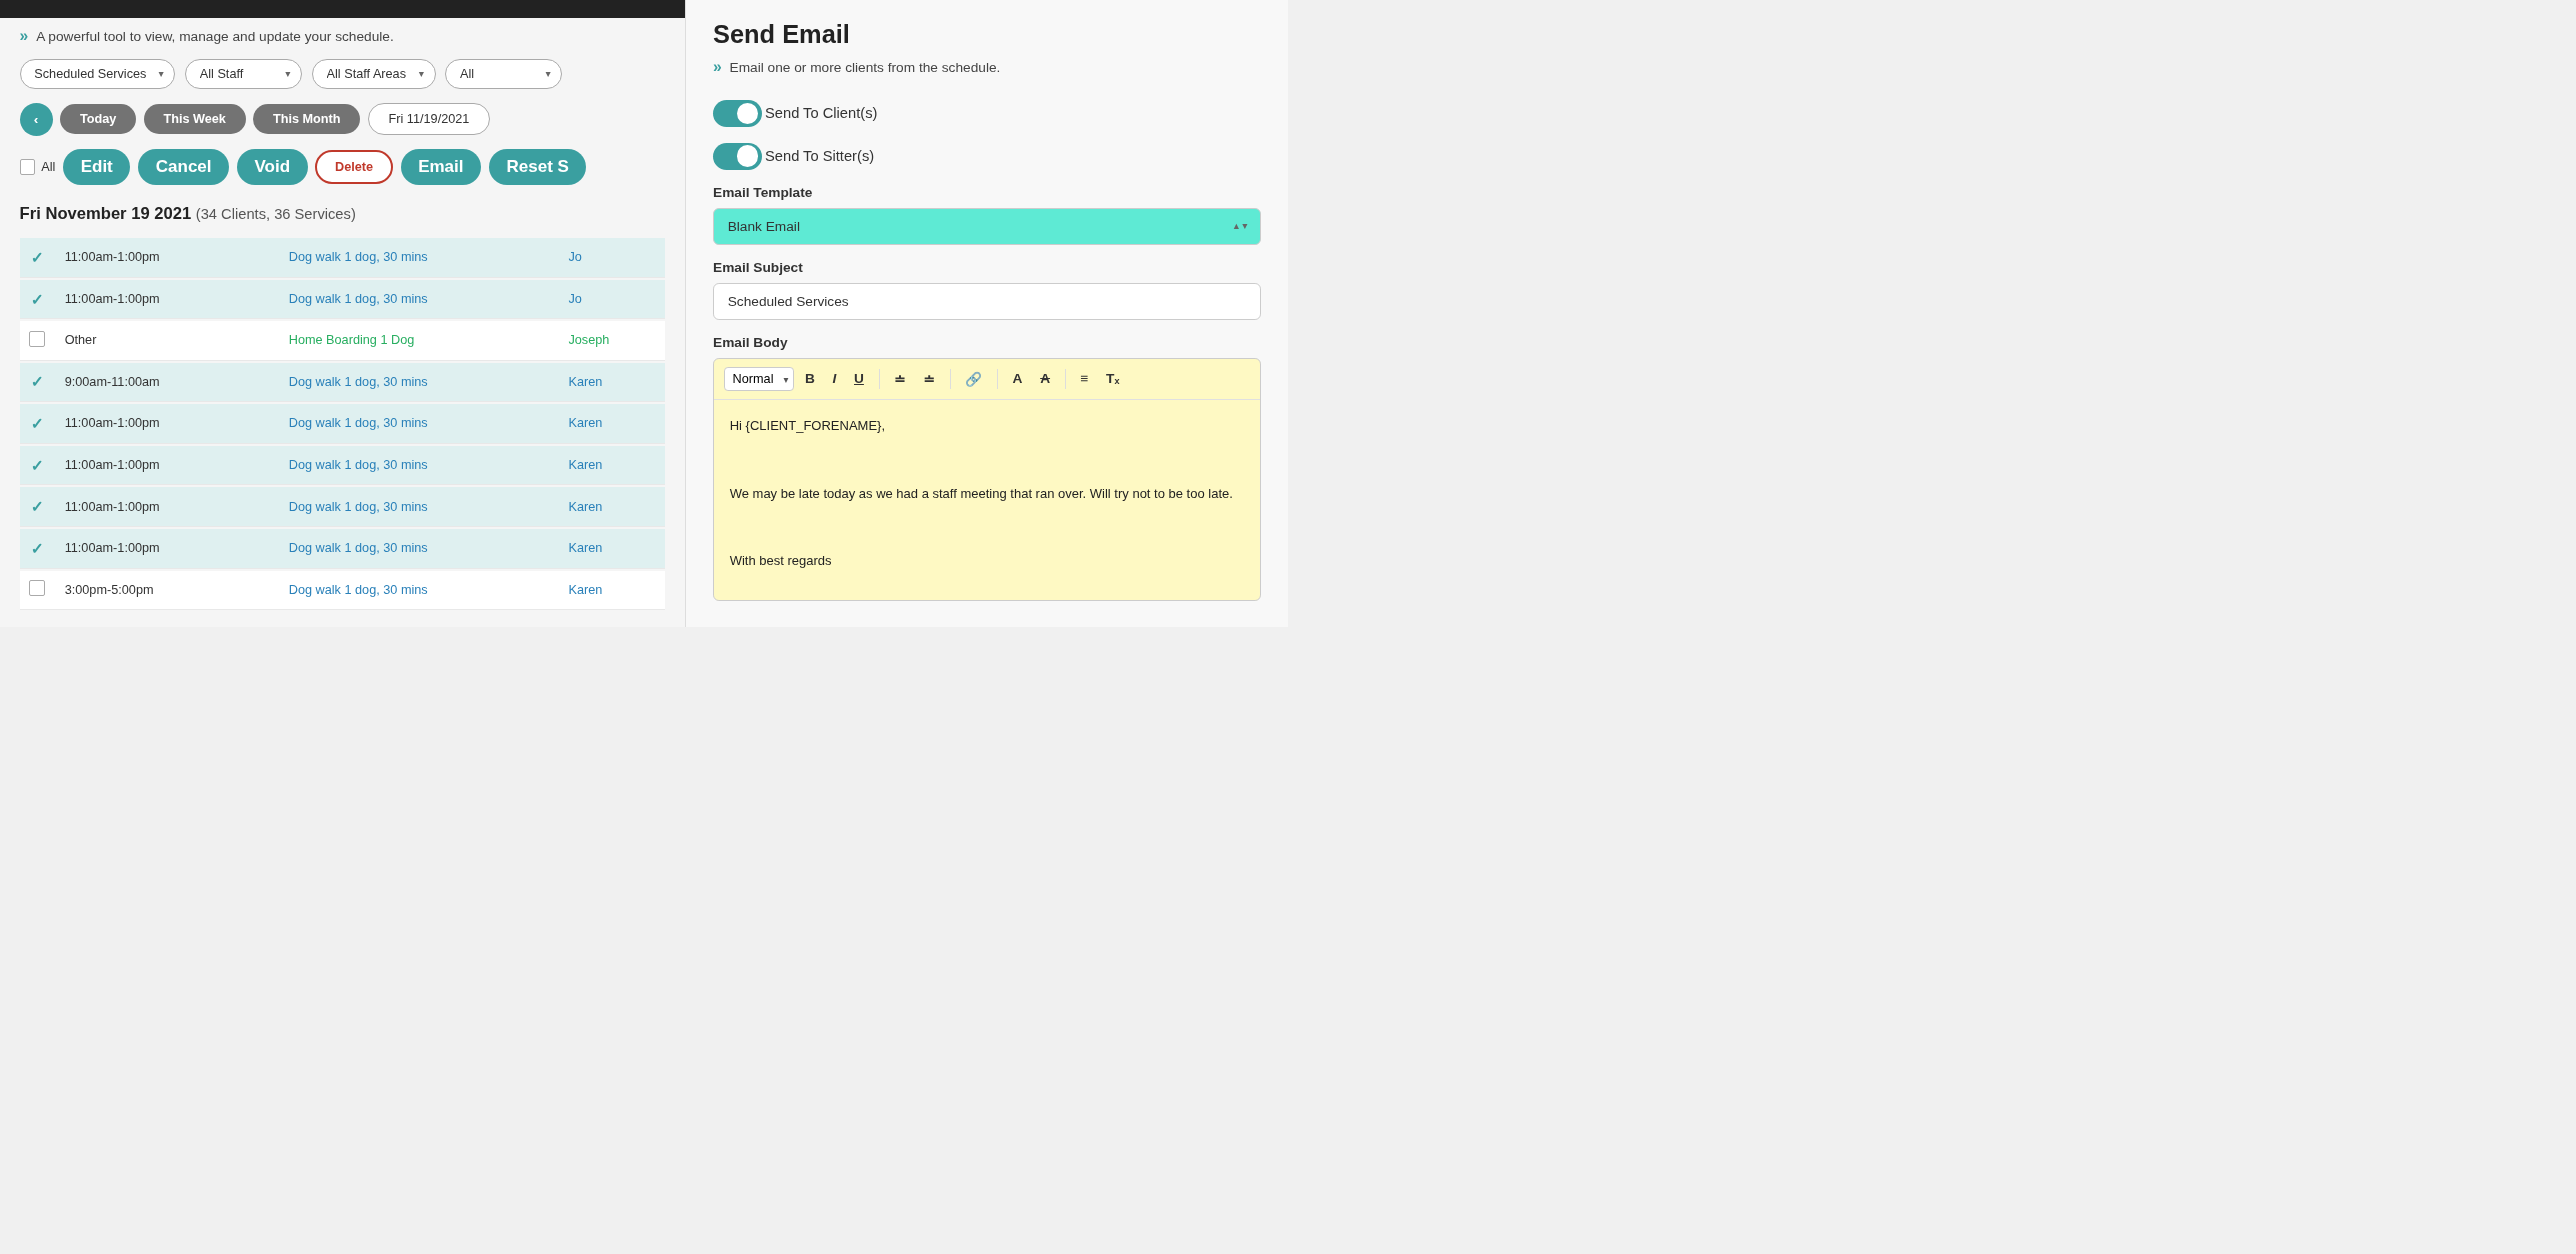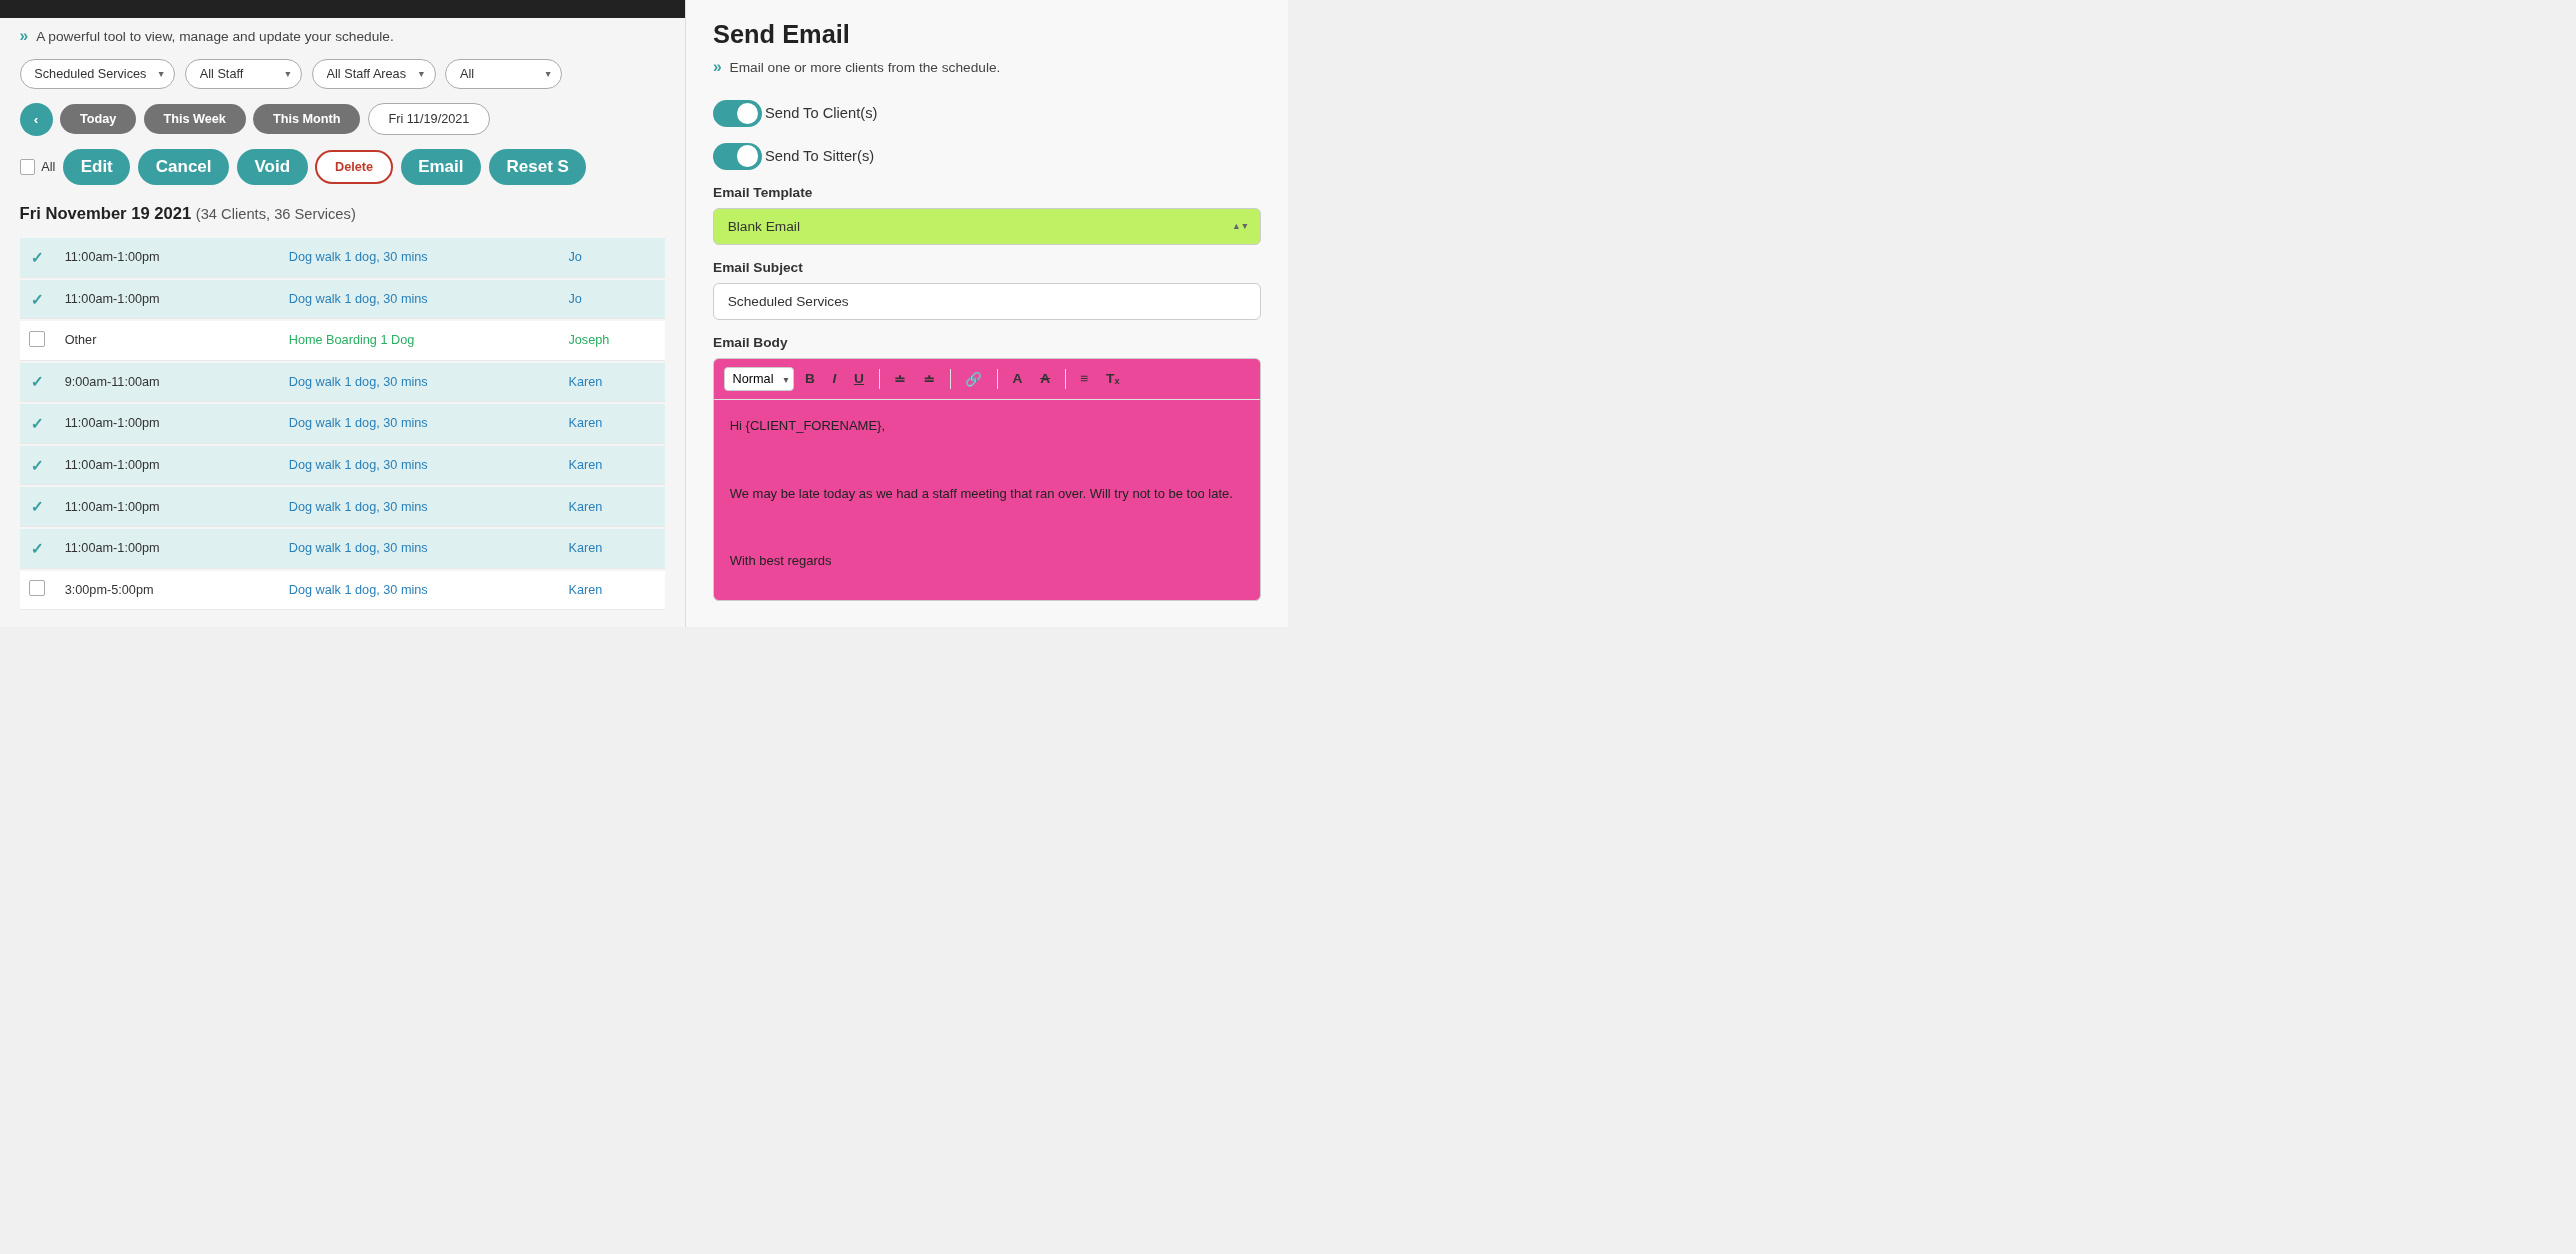--- a/index.html
+++ b/index.html
@@ -370,21 +370,21 @@
       position: absolute;
       right: 11.7px;
       top: 50%;
       transform: translateY(-50%);
       pointer-events: none;
     }
 
     .template-select {
       width: 100%;
       appearance: none;
-      background: #bef264;
+      background: #5eead4;
       border: 1.5px solid #ccc;
       border-radius: 5.9px;
       padding: 9.8px 13.7px;
       font-size: 13.7px;
       color: #333;
       cursor: pointer;
     }
 
     .subject-input {
       width: 100%;
@@ -393,21 +393,21 @@
       padding: 9.8px 13.7px;
       font-size: 13.7px;
       color: #333;
       background: white;
     }
 
     
     .email-body-container {
       border: 1.5px solid #ccc;
       border-radius: 5.9px;
-      background: #ec4899;
+      background: #fef9c3;
       margin-top: 7.8px;
     }
 
     .editor-toolbar {
       display: flex;
       align-items: center;
       gap: 3.9px;
       padding: 7.8px 9.8px;
       border-bottom: 1px solid #e0e0e0;
       flex-wrap: wrap;

